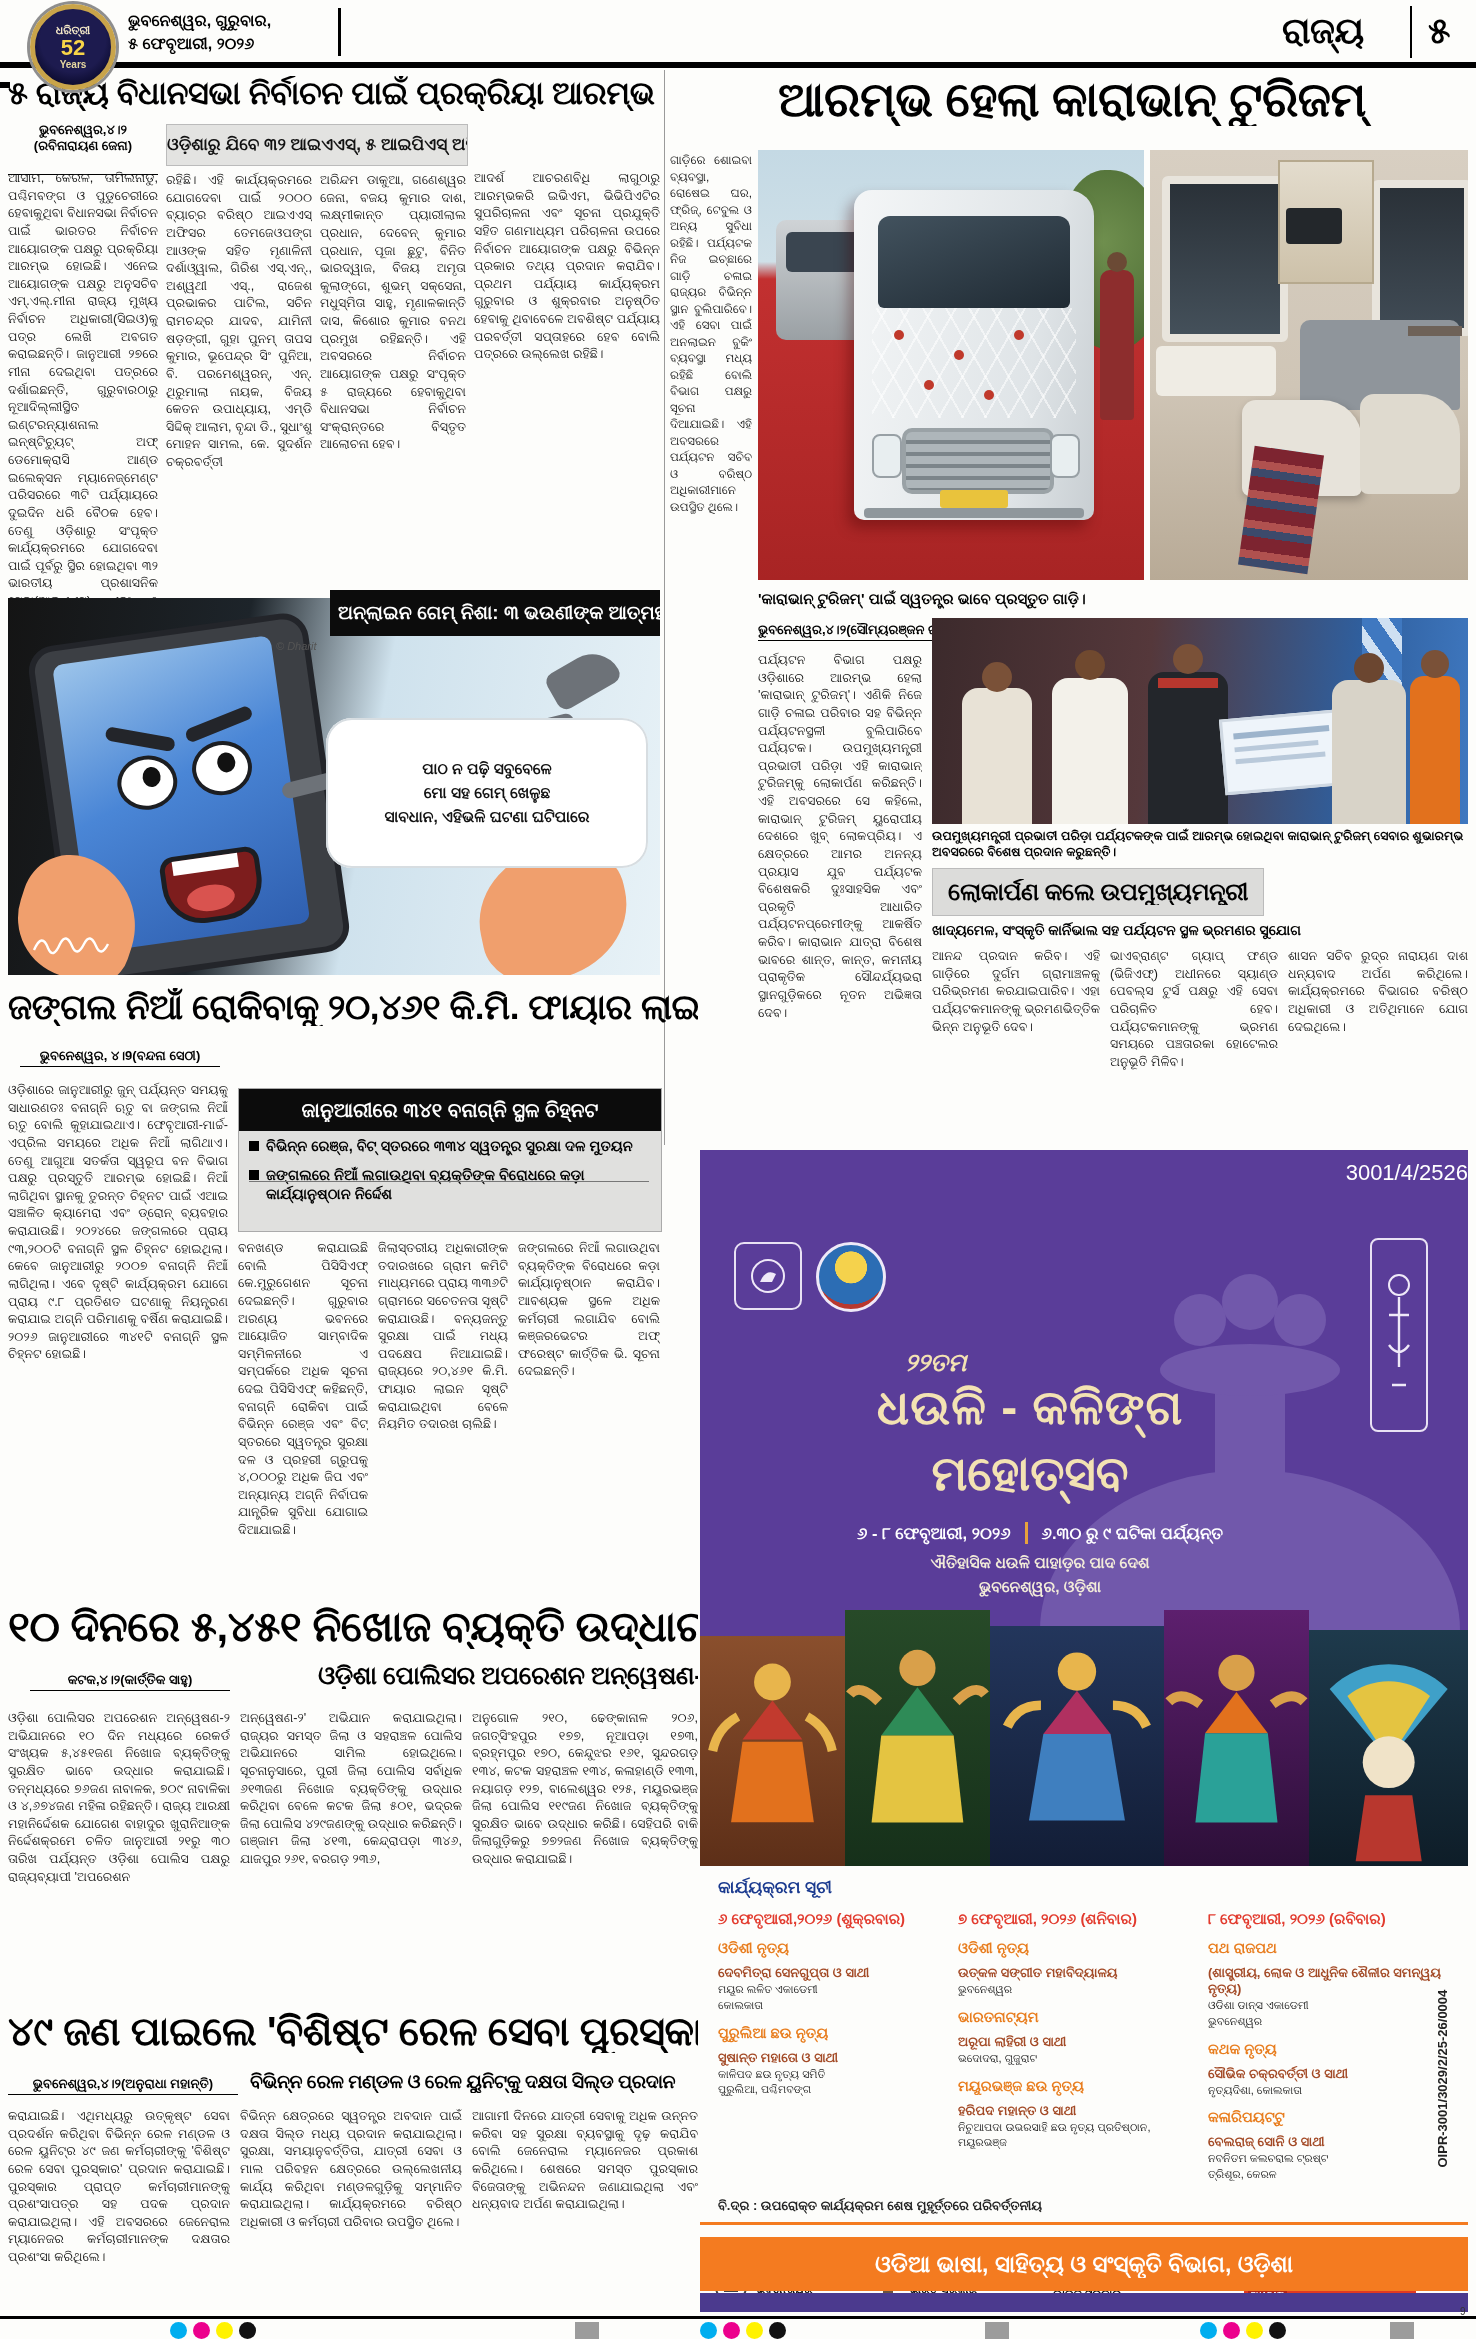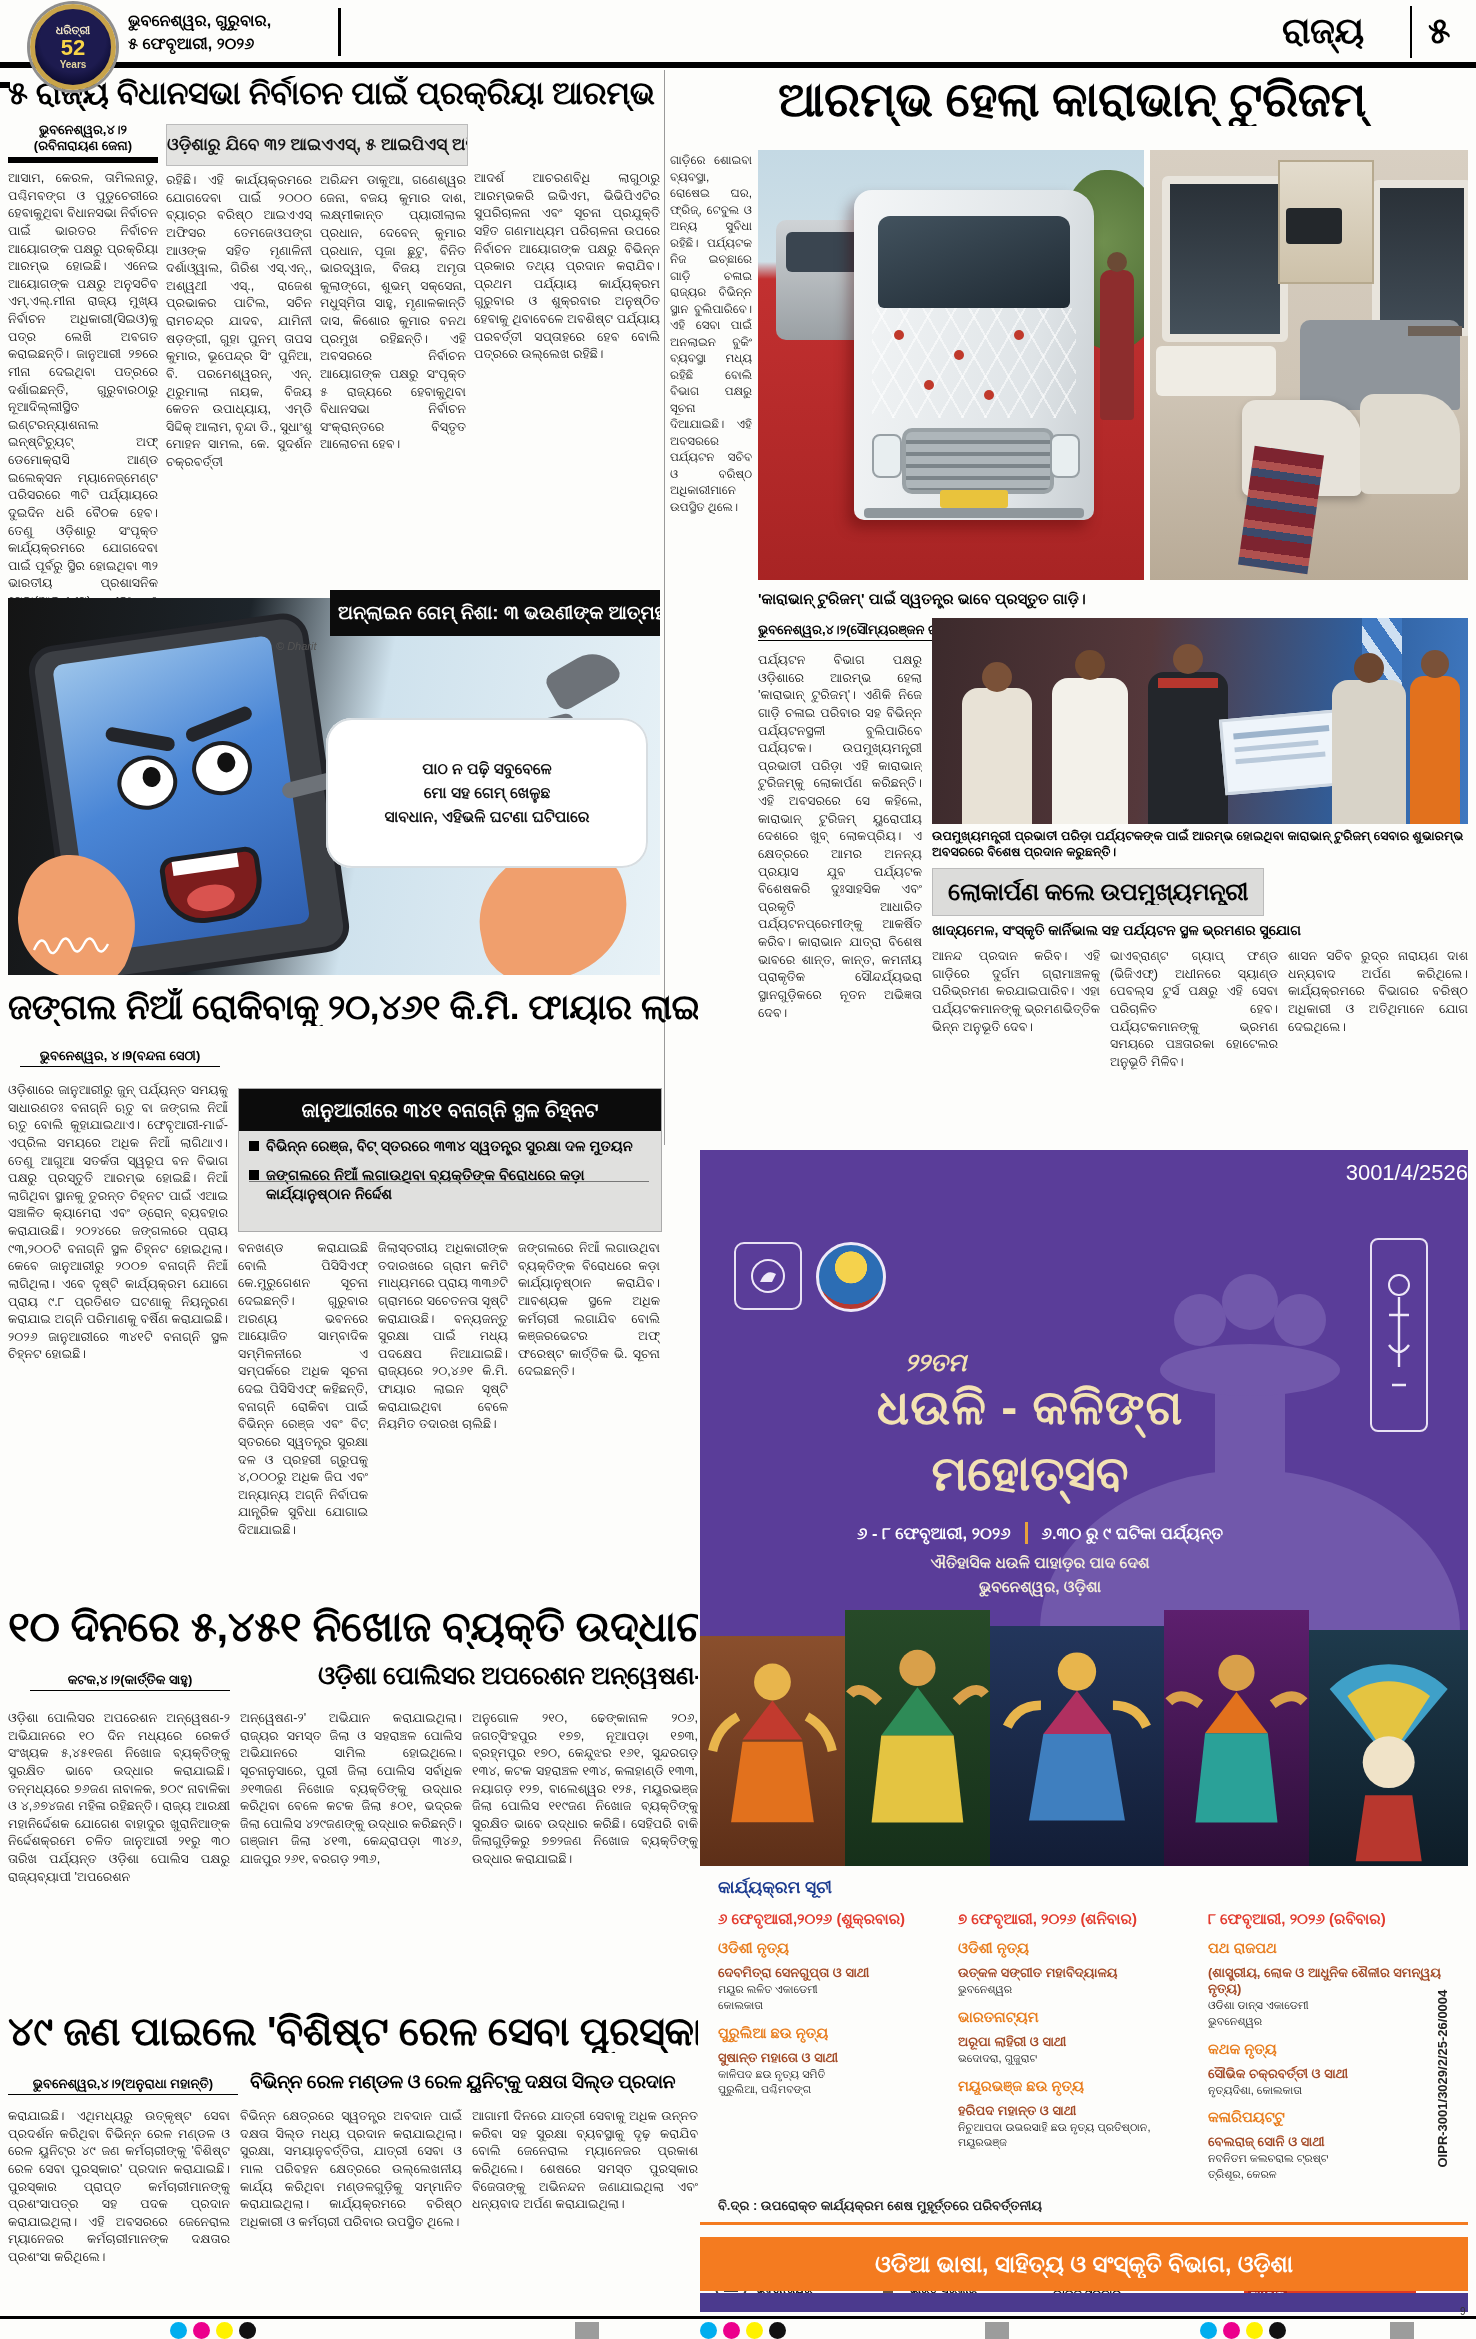--- a/index.html
+++ b/index.html
@@ -47,21 +47,21 @@
     <div class="abs hl" style="left:1282px;top:12px;font-size:36px;">ରାଜ୍ୟ</div>
     <div class="abs" style="left:1410px;top:6px;width:2px;height:52px;background:#000;"></div>
     <div class="abs hl" style="left:1428px;top:12px;font-size:36px;">୫</div>
   </div>
   <div class="abs" style="left:0;top:62px;width:1476px;height:6px;background:#000;"></div>
 
   <div class="abs hl" style="left:8px;top:76px;width:654px;font-size:32px;white-space:nowrap;overflow:hidden;">୫ ରାଜ୍ୟ ବିଧାନସଭା ନିର୍ବାଚନ ପାଇଁ ପ୍ରକ୍ରିୟା ଆରମ୍ଭ</div>
 
   <div class="abs byline" style="left:8px;top:122px;width:150px;">
     <div>ଭୁବନେଶ୍ୱର,୪।୨</div>
-    <div style="border-bottom:6px solid #000000;padding-bottom:3px;">(ରବିନାରାୟଣ ଜେନା)</div>
+    <div style="border-bottom:1px solid #000000;padding-bottom:20px;">(ରବିନାରାୟଣ ଜେନା)</div>
   </div>
 
   <div class="abs graybox" style="left:166px;top:124px;width:300px;height:40px;display:flex;align-items:center;justify-content:center;">
     <div style="font-weight:800;font-size:17px;white-space:nowrap;overflow:hidden;">ଓଡ଼ିଶାରୁ ଯିବେ ୩୨ ଆଇଏଏସ୍, ୫ ଆଇପିଏସ୍ ଅଫିସର</div>
   </div>
 
   <div class="col" style="left:8px;top:170px;width:150px;height:428px;overflow:hidden;">ଆସାମ, କେରଳ, ତାମିଲନାଡୁ, ପଶ୍ଚିମବଙ୍ଗ ଓ ପୁଡୁଚେରୀରେ ହେବାକୁଥିବା ବିଧାନସଭା ନିର୍ବାଚନ ପାଇଁ ଭାରତର ନିର୍ବାଚନ ଆୟୋଗଙ୍କ ପକ୍ଷରୁ ପ୍ରକ୍ରିୟା ଆରମ୍ଭ ହୋଇଛି। ଏନେଇ ଆୟୋଗଙ୍କ ପକ୍ଷରୁ ଅନୁସଚିବ ଏମ୍.ଏଲ୍.ମୀନା ରାଜ୍ୟ ମୁଖ୍ୟ ନିର୍ବାଚନ ଅଧିକାରୀ(ସିଇଓ)କୁ ପତ୍ର ଲେଖି ଅବଗତ କରାଇଛନ୍ତି। ଜାନୁଆରୀ ୨୭ରେ ମୀନା ଦେଇଥିବା ପତ୍ରରେ ଦର୍ଶାଇଛନ୍ତି, ଗୁରୁବାରଠାରୁ ନୂଆଦିଲ୍ଲୀସ୍ଥିତ ଇଣ୍ଟରନ୍ୟାଶନାଲ ଇନ୍‌ଷ୍ଟିଚ୍ୟୁଟ୍ ଅଫ୍ ଡେମୋକ୍ରାସି ଆଣ୍ଡ ଇଲେକ୍ସନ ମ୍ୟାନେଜ୍‌ମେଣ୍ଟ ପରିସରରେ ୩ଟି ପର୍ଯ୍ୟାୟରେ ଦୁଇଦିନ ଧରି ବୈଠକ ହେବ। ତେଣୁ ଓଡ଼ିଶାରୁ ସଂପୃକ୍ତ କାର୍ଯ୍ୟକ୍ରମରେ ଯୋଗଦେବା ପାଇଁ ପୂର୍ବରୁ ସ୍ଥିର ହୋଇଥିବା ୩୨ ଭାରତୀୟ ପ୍ରଶାସନିକ ସେବା(ଆଇଏଏସ୍) ଏବଂ ୫ ଭାରତୀୟ ପୋଲିସ ସେବା(ଆଇପିଏସ୍) ଅଧିକାରୀଙ୍କ ଆବଶ୍ୟକତା</div>
   <div class="col" style="left:166px;top:172px;width:146px;height:426px;overflow:hidden;">ରହିଛି। ଏହି କାର୍ଯ୍ୟକ୍ରମରେ ଯୋଗଦେବା ପାଇଁ ୨୦୦୦ ବ୍ୟାଚ୍‌ର ବରିଷ୍ଠ ଆଇଏଏସ୍ ଅଫିସର ତେମଜେଓପଙ୍ଗ ଆଓଙ୍କ ସହିତ ମୃଣାଳିନୀ ଦର୍ଶାଓ୍ୱାଲ, ଗିରିଶ ଏସ୍.ଏନ୍., ଅଶ୍ୱଥୀ ଏସ୍., ରାଜେଶ ପ୍ରଭାକର ପାଟିଲ, ସଚିନ ରାମଚନ୍ଦ୍ର ଯାଦବ, ଯାମିନୀ ଷଡ଼ଙ୍ଗୀ, ଗୁହା ପୁନମ୍ ତାପସ କୁମାର, ଭୂପେନ୍ଦ୍ର ସିଂ ପୁନିଆ, ବି. ପରମେଶ୍ୱରନ୍, ଏନ୍. ଥିରୁମାଲା ନାୟକ, ବିଜୟ କେତନ ଉପାଧ୍ୟାୟ, ଏମ୍‌ଡି ସିଦ୍ଦିକ୍ ଆଲାମ, ବୃନ୍ଦା ଡି., ସୁଧାଂଶୁ ମୋହନ ସାମଲ, କେ. ସୁଦର୍ଶନ ଚକ୍ରବର୍ତ୍ତୀ</div>
   <div class="col" style="left:320px;top:172px;width:146px;height:426px;overflow:hidden;">ଅରିନ୍ଦମ ଡାକୁଆ, ଗଣେଶ୍ୱର ଜେନା, ବଜୟ କୁମାର ଦାଶ, ଲକ୍ଷ୍ମୀକାନ୍ତ ପ୍ୟାରୀଲାଲ ପ୍ରଧାନ, ଦେବେନ୍ କୁମାର ପ୍ରଧାନ, ପୂଜା ଛୁଟୁ, ବିନିତ ଭାରଦ୍ୱାଜ, ବିଜୟ ଅମୃତା କୁଲାଙ୍ଗେ, ଶୁଭମ୍ ସକ୍ସେନା, ମଧୁସ୍ମିତା ସାହୁ, ମୃଣାଳକାନ୍ତି ଦାସ, କିଶୋର କୁମାର ବନଥ ପ୍ରମୁଖ ରହିଛନ୍ତି। ଏହି ଅବସରରେ ନିର୍ବାଚନ ଆୟୋଗଙ୍କ ପକ୍ଷରୁ ସଂପୃକ୍ତ ୫ ରାଜ୍ୟରେ ହେବାକୁଥିବା ବିଧାନସଭା ନିର୍ବାଚନ ସଂକ୍ରାନ୍ତରେ ବିସ୍ତୃତ ଆଲୋଚନା ହେବ।</div>
   <div class="col" style="left:474px;top:170px;width:186px;height:428px;overflow:hidden;">ଆଦର୍ଶ ଆଚରଣବିଧି ଲାଗୁଠାରୁ ଆରମ୍ଭକରି ଇଭିଏମ, ଭିଭିପିଏଟିର ସୁପରିଚାଳନା ଏବଂ ସୂଚନା ପ୍ରଯୁକ୍ତି ସହିତ ଗଣମାଧ୍ୟମ ପରିଚାଳନା ଉପରେ ନିର୍ବାଚନ ଆୟୋଗଙ୍କ ପକ୍ଷରୁ ବିଭିନ୍ନ ପ୍ରକାର ତଥ୍ୟ ପ୍ରଦାନ କରାଯିବ। ପ୍ରଥମ ପର୍ଯ୍ୟାୟ କାର୍ଯ୍ୟକ୍ରମ ଗୁରୁବାର ଓ ଶୁକ୍ରବାର ଅନୁଷ୍ଠିତ ହେବାକୁ ଥିବାବେଳେ ଅବଶିଷ୍ଟ ପର୍ଯ୍ୟାୟ ପରବର୍ତ୍ତୀ ସପ୍ତାହରେ ହେବ ବୋଲି ପତ୍ରରେ ଉଲ୍ଲେଖ ରହିଛି।</div>

